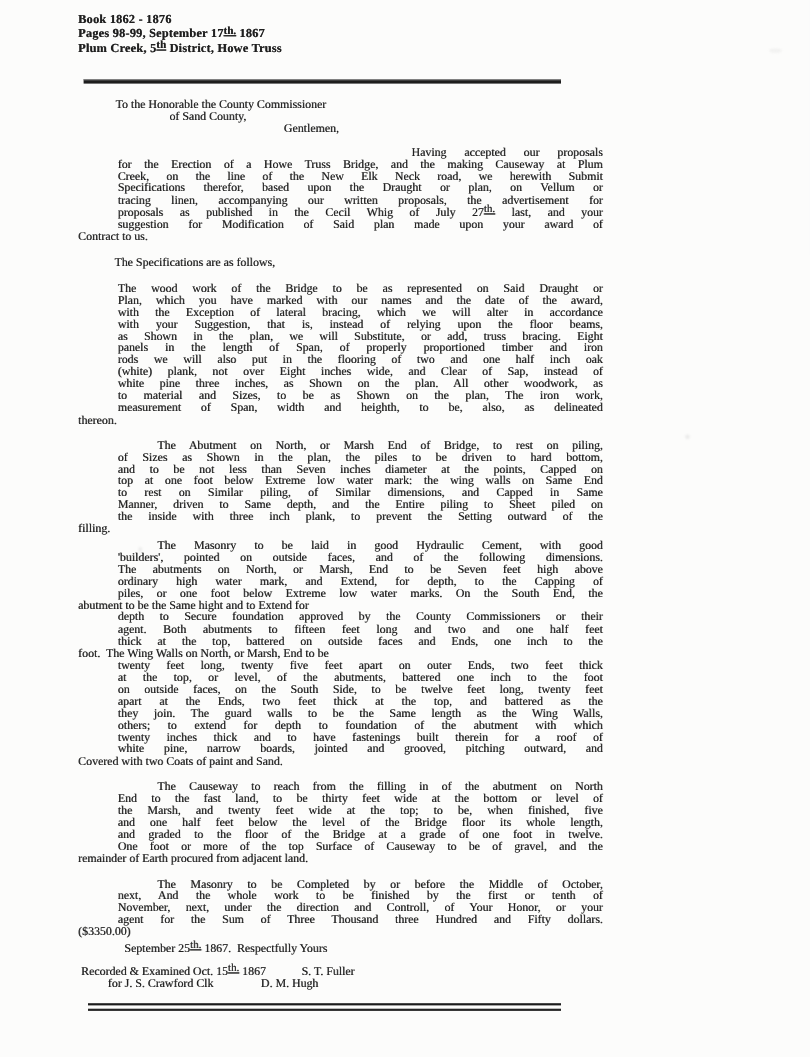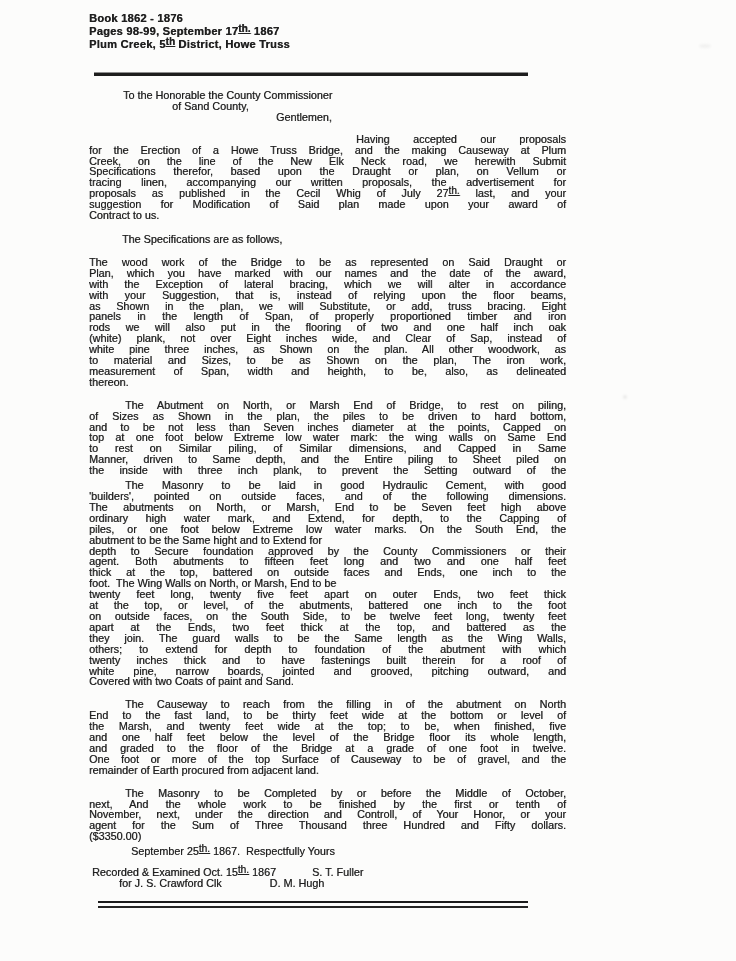--- a/index.html
+++ b/index.html
@@ -5,39 +5,40 @@
   html, body {
     margin: 0;
     padding: 0;
     background: #fbfbfa;
   }
   .page {
     position: relative;
     width: 736px;
     height: 961px;
     box-sizing: border-box;
-    padding: 12px 0 0 89px;
+    padding: 12px 0 0 71px;
     background: #fcfcfb;
-    font-family: Liberation Sans, sans-serif;
+    font-family: Liberation Serif, serif;
     color: #1f1f1f;
     overflow: hidden;
   }
   .doc { width: 477px; }
   .block { margin: 0; }
   .line {
     font-size: 10.8px;
     line-height: 10.9px;
     letter-spacing: 0;
     text-shadow: 0.4px 0 0 rgba(30,30,30,0.65);
     min-height: 10.9px;
   }
   .line.j {
     text-align: justify;
     text-align-last: justify;
     text-justify: inter-word;
+    margin-left: 36px;
   }
   .line.nj {
     white-space: pre-wrap;
   }
   .hdr .line {
     font-weight: bold;
     font-size: 11.2px;
     line-height: 13px;
     letter-spacing: 0.2px;
     text-shadow: 0.3px 0 0 rgba(20,20,20,0.8);
@@ -112,20 +113,21 @@
         <div class="line nj">thereon.</div>
       </div>
       <div class="block" style="margin-top: 12px;">
         <div class="line j" style="padding-left: 36px;">The Abutment on North, or Marsh End of Bridge, to rest on piling,</div>
         <div class="line j">of Sizes as Shown in the plan, the piles to be driven to hard bottom,</div>
         <div class="line j">and to be not less than Seven inches diameter at the points, Capped on</div>
         <div class="line j">top at one foot below Extreme low water mark: the wing walls on Same End</div>
         <div class="line j">to rest on Similar piling, of Similar dimensions, and Capped in Same</div>
         <div class="line j">Manner, driven to Same depth, and the Entire piling to Sheet piled on</div>
         <div class="line j">the inside with three inch plank, to prevent the Setting outward of the</div>
+        <div class="line nj">filling.</div>
       </div>
       <div class="block" style="margin-top: 4px;">
         <div class="line j" style="padding-left: 36px;">The Masonry to be laid in good Hydraulic Cement, with good</div>
         <div class="line j">'builders', pointed on outside faces, and of the following dimensions.</div>
         <div class="line j">The abutments on North, or Marsh, End to be Seven feet high above</div>
         <div class="line j">ordinary high water mark, and Extend, for depth, to the Capping of</div>
         <div class="line j">piles, or one foot below Extreme low water marks.  On the South End, the</div>
         <div class="line nj">abutment to be the Same hight and to Extend for</div>
         <div class="line j">depth to Secure foundation approved by the County Commissioners or their</div>
         <div class="line j">agent.  Both abutments to fifteen feet long and two and one half feet</div>

